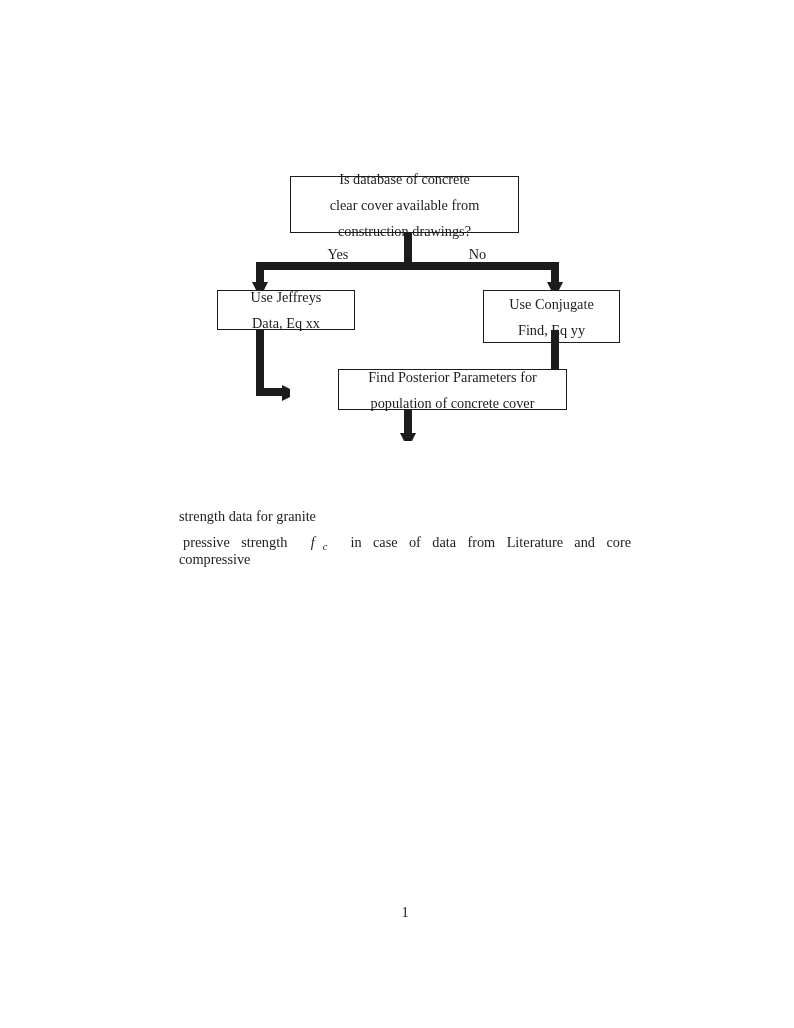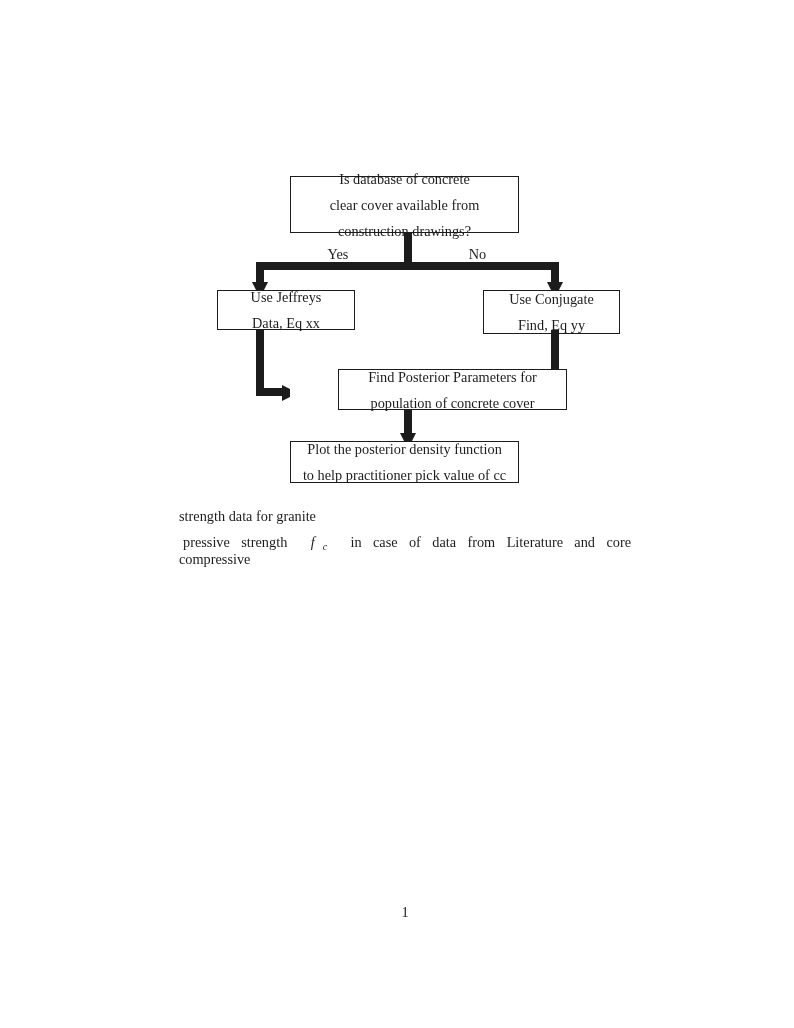--- a/index.html
+++ b/index.html
@@ -21,21 +21,21 @@
     flex-direction: column;
     align-items: center;
     justify-content: center;
     font-size: 14.3px;
     line-height: 18px;
     text-align: center;
   }
   .box span { white-space: nowrap; }
   .decision  { left: 282px; top: 168px; width: 229px; height: 57px; }
   .jeffreys  { left: 180px; top: 282px; width: 138px; height: 40px; margin-left: 29px; }
-  .conjugate { left: 475px; top: 282px; width: 137px; height: 44px; align-items: center; }
+  .conjugate { left: 475px; top: 282px; width: 137px; height: 53px; align-items: center; }
   .posterior { left: 282px; top: 361px; width: 229px; height: 41px; margin-left: 48px; }
   .plot      { left: 282px; top: 433px; width: 229px; height: 42px; }
 
   .line { position: absolute; background: #1c1c1c; }
   .vline { width: 1px; }
   .hline { height: 1px; }
 
   .arrow { position: absolute; width: 0; height: 0; }
   .arrow.down {
     border-left: 4px solid transparent;
@@ -125,24 +125,20 @@
   <div class="arrow left" style="left:511px; top:377px;"></div>
 
   <div class="box posterior">
     <span>Find Posterior Parameters for</span>
     <span>population of concrete cover</span>
   </div>
 
   <div class="line vline" style="left:396px; top:402px; height:24px;"></div>
   <div class="arrow down" style="left:392px; top:425px;"></div>
 
-  <div class="box plot">
-    <span>Plot the posterior density function</span>
-    <span>to help practitioner pick value of cc</span>
-  </div>
 
   <div class="caption">
     <div class="cap-line">strength data for granite</div>
     <div class="cap-line just"><span>pressive strength </span><i><span>f</span><sub>c</sub></i><span> in case of data from Literature and core compressive</span></div>
   </div>
 
   <div class="page-number">1</div>
 
 </div>
 

